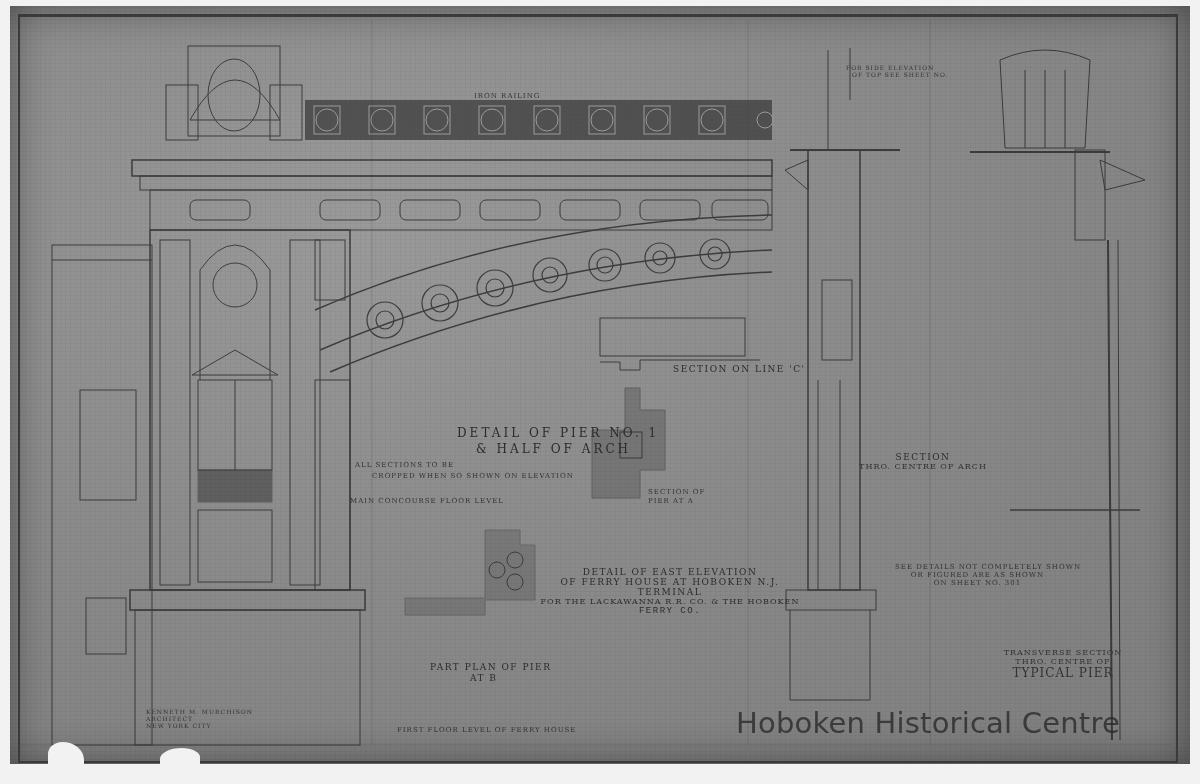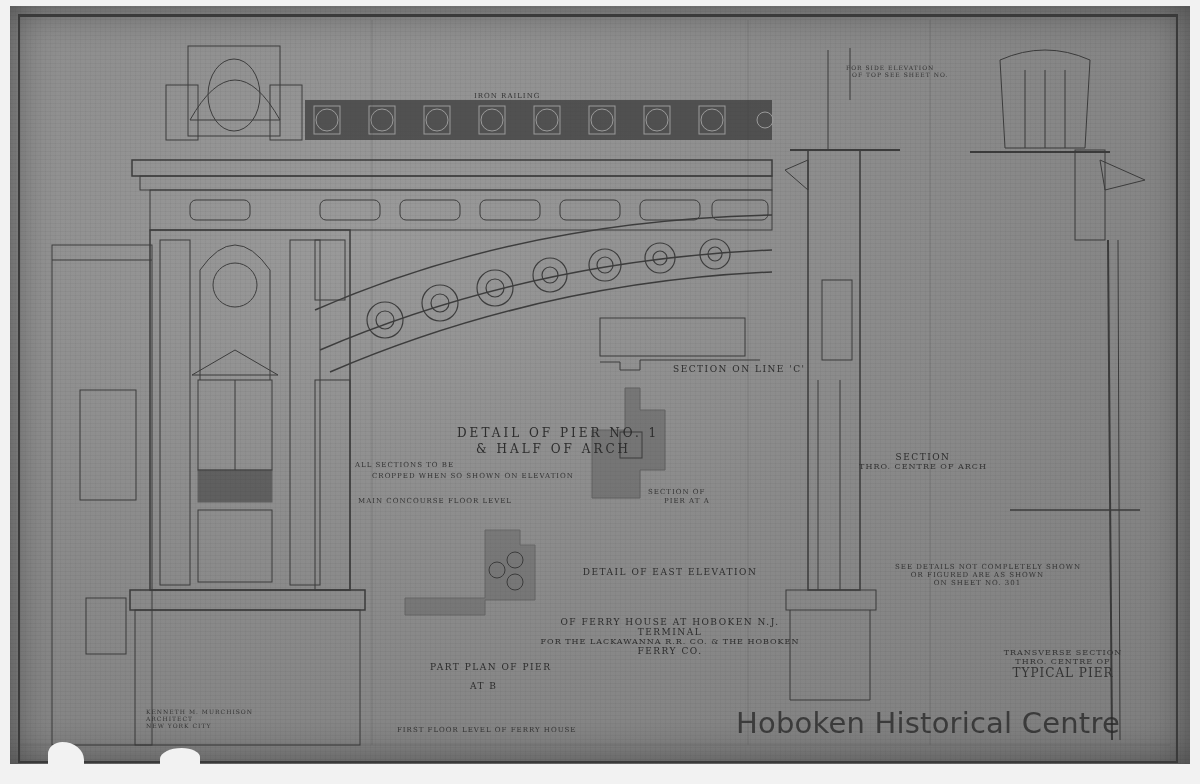--- a/index.html
+++ b/index.html
@@ -154,35 +154,35 @@
 </svg>
 
 <div class="border-frame"></div>
 
 <div class="lbl sm" style="left:474px;top:92px;">Iron Railing</div>
 
 <div class="lbl lg" style="left:422px;top:426px;margin-left:35px;">Detail of Pier No. 1</div>
 <div class="lbl lg" style="left:476px;top:442px;">&amp; Half of Arch</div>
 <div class="lbl sm" style="left:355px;top:461px;text-align:center;">All sections to be</div>
 <div class="lbl sm" style="left:372px;top:472px;text-align:left;">cropped when so shown on elevation</div>
-<div class="lbl sm" style="left:350px;top:497px;text-align:right;margin-left:8px;">Main Concourse Floor Level</div>
+<div class="lbl sm" style="left:350px;top:497px;text-align:right;">Main Concourse Floor Level</div>
 
 <div class="lbl md" style="left:673px;top:364px;">Section on Line 'C'</div>
 <div class="lbl sm" style="left:648px;top:488px;">Section of</div>
-<div class="lbl sm" style="left:648px;top:497px;margin-left:16px;">Pier at A</div>
+<div class="lbl sm" style="left:648px;top:497px;">Pier at A</div>
 
 <div class="lbl md" style="left:430px;top:662px;">Part Plan of Pier</div>
-<div class="lbl md" style="left:470px;top:673px;margin-top:8px;">at B</div>
+<div class="lbl md" style="left:470px;top:673px;">at B</div>
 
 <div style="position:absolute;left:540px;top:567px;width:260px;text-align:center;">
   <div class="lbl md" style="position:static;">Detail of East Elevation</div>
-  <div class="lbl md" style="position:static;margin-top:40px;">of Ferry House at Hoboken N.J.</div>
+  <div class="lbl md" style="position:static;">of Ferry House at Hoboken N.J.</div>
   <div class="lbl md" style="position:static;">Terminal</div>
   <div class="lbl md" style="position:static;font-size:8px;letter-spacing:1px;">For the Lackawanna R.R. Co. &amp; The Hoboken</div>
-  <div class="lbl md" style="position:static;">Ferry Co.</div>
+  <div class="lbl md" style="position:static;font-family:Liberation Mono, monospace;">Ferry Co.</div>
 </div>
 
 <div style="position:absolute;left:858px;top:452px;width:130px;text-align:center;">
   <div class="lbl md" style="position:static;">Section</div>
   <div class="lbl sm" style="position:static;font-size:8px;">Thro. Centre of Arch</div>
 </div>
 
 <div style="position:absolute;left:895px;top:543px;width:165px;text-align:center;">
   <div class="lbl sm" style="position:static;margin-top:20px;">See details not completely shown</div>
   <div class="lbl sm" style="position:static;">or figured are as shown</div>

